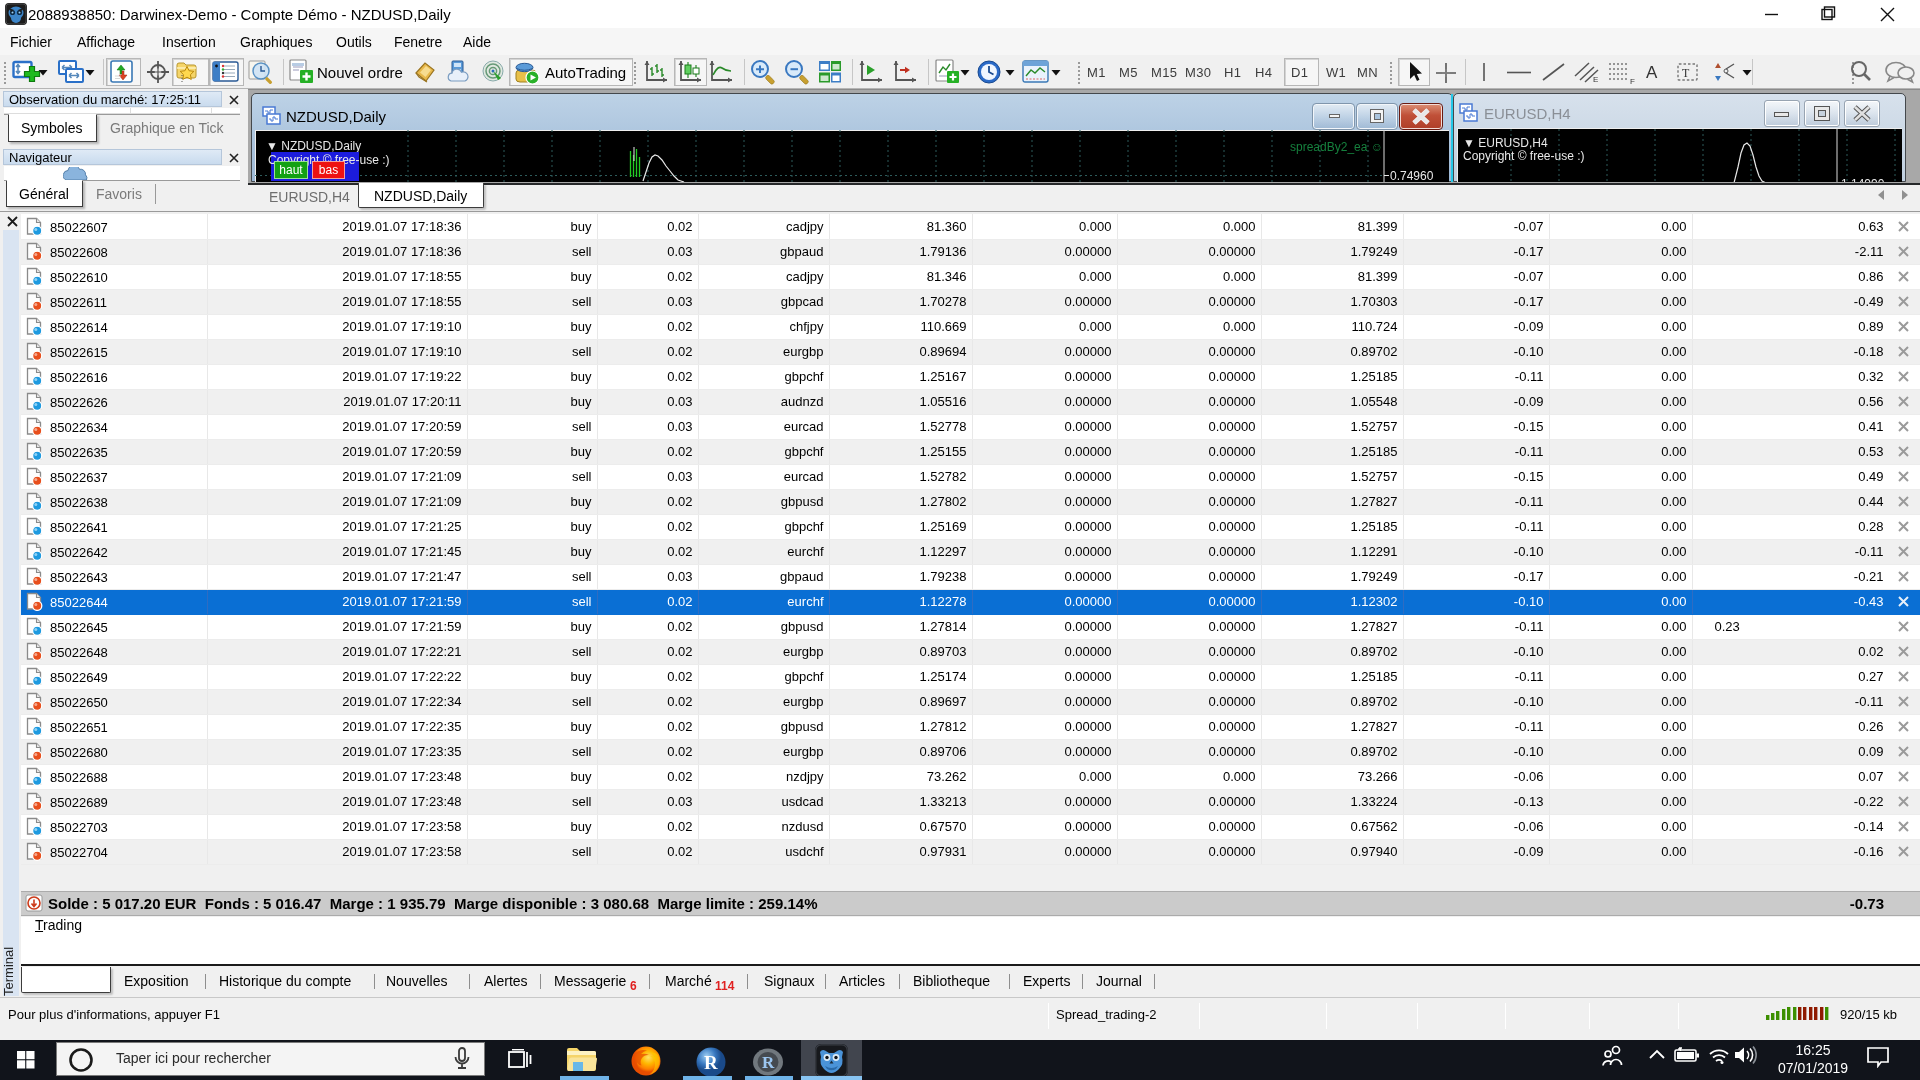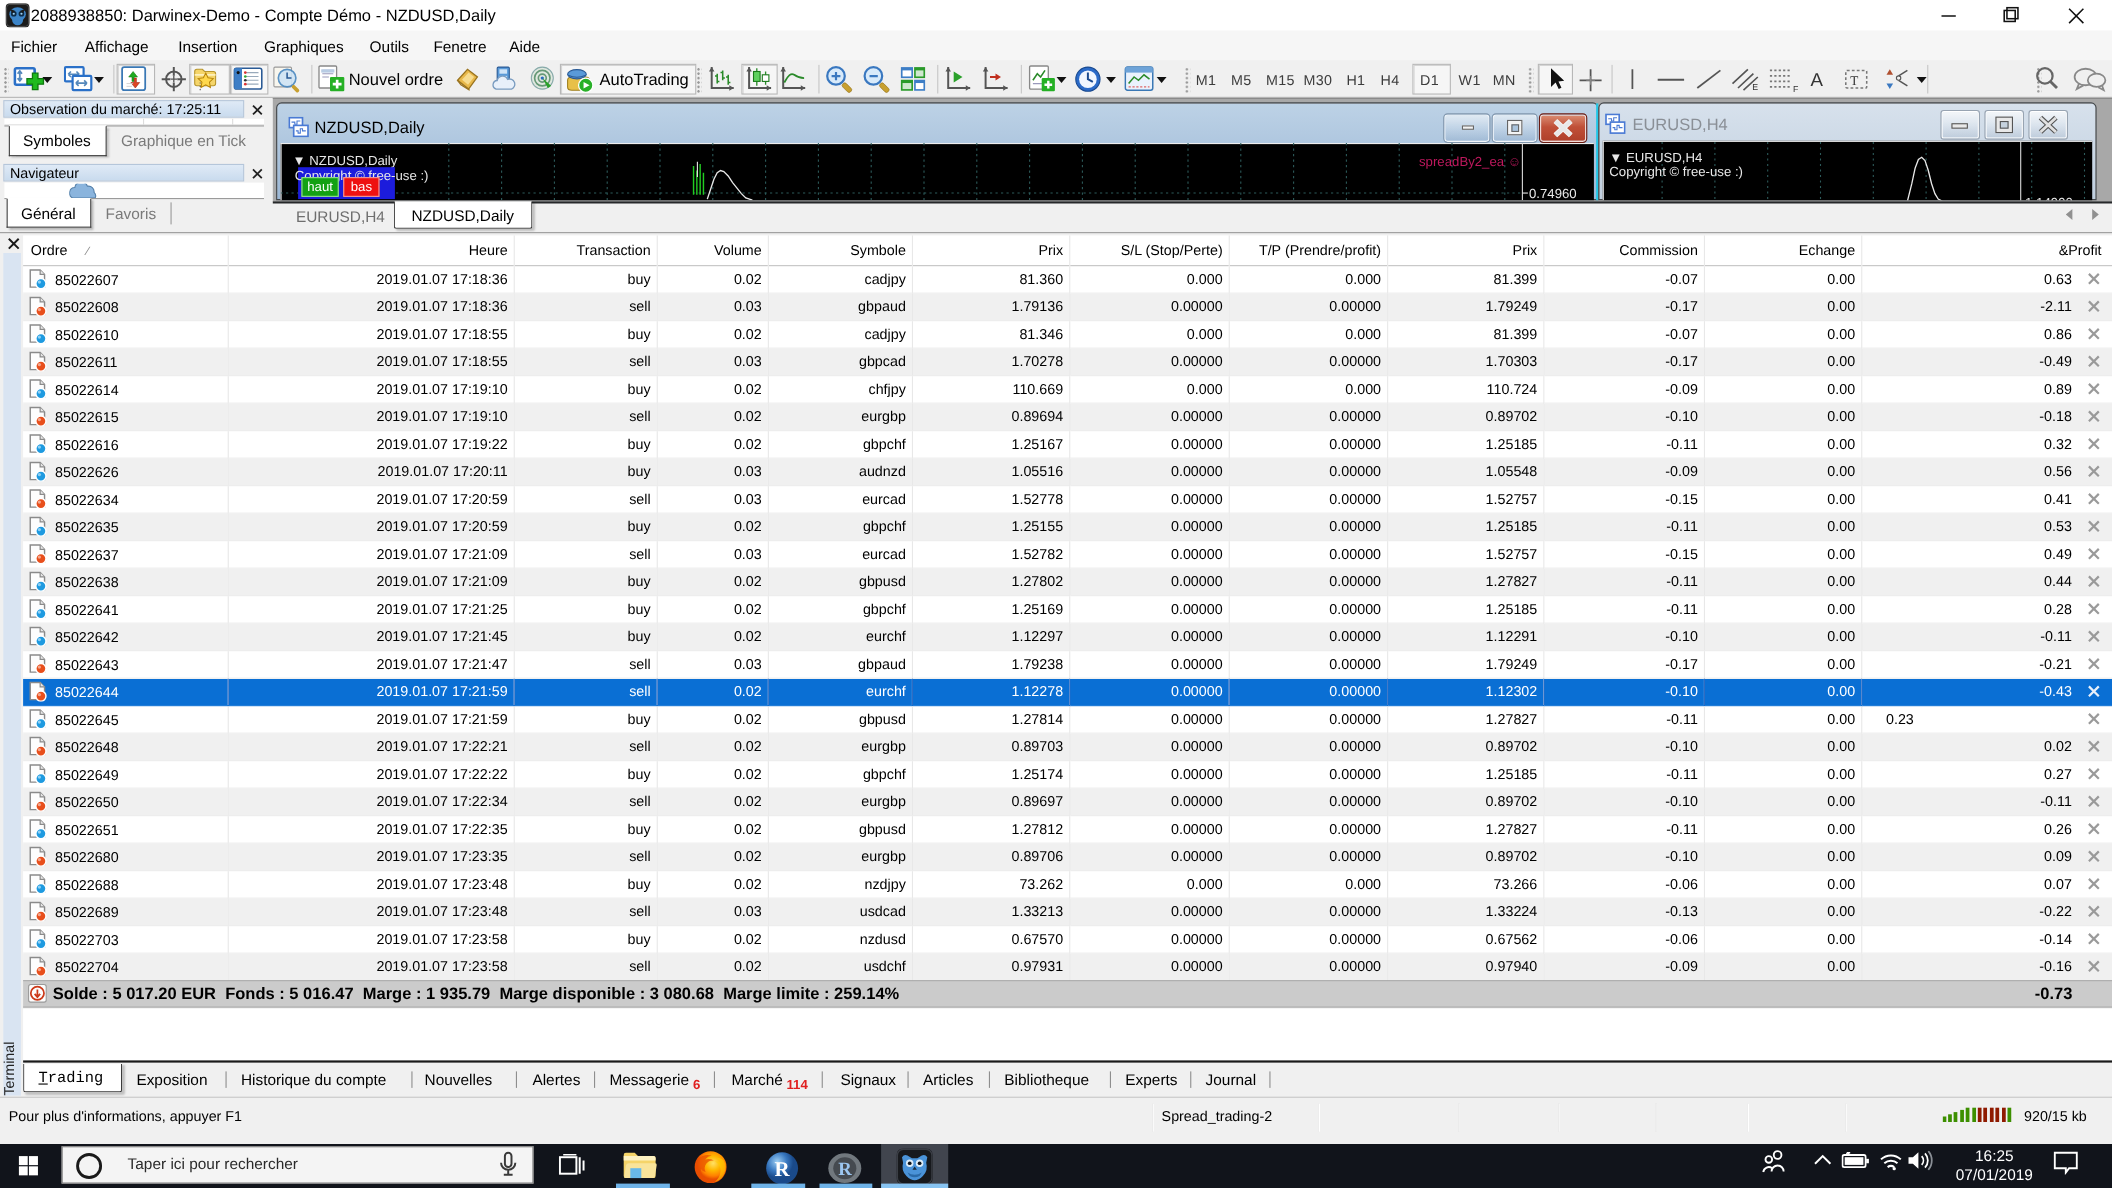--- a/index.html
+++ b/index.html
@@ -362,21 +362,21 @@
       <path d="M375.5 21 v26 M378.5 25 v22 M381.5 19 v28 M384.5 27 v20" stroke="#22cc22" stroke-width="1.3"></path>
       <path d="M379 17 v14" stroke="#e8e8e8" stroke-width="1"></path>
       <path d="M388 51 L391 42 L394 33 L397 27 L400 25 L403 26 L407 30 L411 36 L415 41 L419 46 L423 50 L429 52" fill="none" stroke="#e8e8e8" stroke-width="1.2"></path>
     </svg>
   </div>
 <div class="a" style="left:266px;top:139px;color:#e8e8e8;font-size:12px;">▼ NZDUSD,Daily</div>
 <div class="a" style="left:271px;top:152px;width:88px;height:29px;background:#1c1cdc;"></div>
 <div class="a" style="left:268px;top:153px;color:#e8e8e8;font-size:12px;">Copyright © free-use :)</div>
 <div class="hautbtn" style="left:274px;top:161px;width:34px;height:18px;background:#13a113;border:1px solid #9adf9a;">haut</div>
 <div class="hautbtn" style="left:312px;top:161px;width:33px;height:18px;background:#ee1111;border:1px solid #f0a0a0;">bas</div>
-<div class="a" style="left:1286px;top:140px;width:97px;text-align:right;color:#be185d;font-size:12px;">spreadBy2_ea ☺</div>
+<div class="a" style="left:1286px;top:140px;width:97px;text-align:right;color:#15803d;font-size:12px;">spreadBy2_ea ☺</div>
 <div class="a" style="left:1390px;top:169px;color:#e8e8e8;font-size:12px;">0.74960</div>
 <div class="a" style="left:1384px;top:175px;width:5px;height:1px;background:#e8e8e8;"></div>
 <div class="a" style="left:1453px;top:93px;width:453px;height:89px;background:linear-gradient(#d7e1ec,#c0cfdf);border:1px solid #44484c;border-radius:5px 5px 0 0;"></div>
 <svg class="a" style="left:1459px;top:103px;" width="19" height="19">
 <rect x="1" y="1" width="12" height="9" fill="#fff" stroke="#4a7ad4" stroke-width="1.5"></rect>
 <path d="M3 5 h3 v2 h2 v-3 h3" fill="none" stroke="#4a7ad4" stroke-width="1"></path>
 <rect x="5" y="8" width="13" height="10" fill="#fff" stroke="#4a7ad4" stroke-width="1.5"></rect>
 <path d="M7 13 h2 v2 h2 v-4 h2 v2 h3" fill="none" stroke="#4a7ad4" stroke-width="1"></path>
 </svg>
 <div class="a" style="left:1484px;top:105px;font-size:15px;color:#8a8f96;">EURUSD,H4</div>
@@ -431,34 +431,20 @@
       <col style="width:131px;">
       <col style="width:143px;">
       <col style="width:145px;">
       <col style="width:144px;">
       <col style="width:142px;">
       <col style="width:146px;">
       <col style="width:143px;">
       <col style="width:228px;">
     </colgroup>
     <tbody>
-      <tr style="height:27px;border-bottom:1px solid #c4c4c4;">
-        <td style="text-align:left;padding-left:7px;">Ordre <span style="color:#888;font-size:11px;margin-left:14px;">∕</span></td>
-        <td>Heure</td>
-        <td>Transaction</td>
-        <td>Volume</td>
-        <td>Symbole</td>
-        <td>Prix</td>
-        <td>S/L (Stop/Perte)</td>
-        <td>T/P (Prendre/profit)</td>
-        <td>Prix</td>
-        <td>Commission</td>
-        <td>Echange</td>
-        <td style="padding-right:9px;">&amp;Profit</td>
-      </tr>
       <tr class="wrow" style="">
         <td style="text-align:left;padding-left:4px;"><svg width="18" height="19" style="vertical-align:-4px;margin-right:7px;">
             <path d="M2.5 1.5 h9 l4 4 v11.5 h-13 Z" fill="#fdfdfd" stroke="#8a8a8a" stroke-width="1.3"></path>
             <path d="M11.5 1.5 v4 h4" fill="#e8e8e8" stroke="#8a8a8a" stroke-width="1.1"></path>
             <circle cx="12.2" cy="13.8" r="4.6" fill="#1e9ae0" stroke="#fff" stroke-width="1.3"></circle>
             <circle cx="10.8" cy="12.4" r="1.5" fill="#8ed0f4"></circle>
           </svg>85022607</td>
         <td>2019.01.07 17:18:36</td>
         <td>buy</td>
         <td>0.02</td>
@@ -1004,21 +990,21 @@
 <svg class="a" style="left:25px;top:894px;" width="18" height="19">
     <rect x="1" y="1" width="16" height="16" rx="2" fill="#fdfdfd" stroke="#9a9a9a"></rect>
     <circle cx="9" cy="9" r="6" fill="none" stroke="#cc3a1a" stroke-width="1.6"></circle>
     <path d="M9 5.5 V12 M6.5 9.5 L9 12.5 L11.5 9.5" fill="none" stroke="#cc3a1a" stroke-width="1.6"></path>
   </svg>
 <div class="a" style="left:48px;top:895px;font-size:15px;font-weight:bold;">Solde : 5 017.20 EUR&nbsp;&nbsp;Fonds : 5 016.47&nbsp;&nbsp;Marge : 1 935.79&nbsp;&nbsp;Marge disponible : 3 080.68&nbsp;&nbsp;Marge limite : 259.14%</div>
 <div class="a" style="left:1684px;top:895px;width:200px;text-align:right;font-size:15px;font-weight:bold;">-0.73</div>
 <div class="a" style="left:21px;top:917px;width:1899px;height:48px;background:#fff;"></div>
 <div class="a" style="left:21px;top:964px;width:1899px;height:2px;background:#1a1a1a;"></div>
 <div class="a" style="left:21px;top:967px;width:90px;height:26px;background:#fff;border:1px solid #3c3c3c;border-top:none;border-radius:0 0 2px 2px;box-shadow:2px 2px 2px rgba(0,0,0,0.2);"></div>
-<div class="a" style="left:35px;top:973px;font-size:14px;font-family:Liberation Mono, monospace;"><span style="text-decoration:underline;">T</span>rading</div>
+<div class="a" style="left:35px;top:917px;font-size:14px;"><span style="text-decoration:underline;">T</span>rading</div>
 <div class="btab" style="left:124px;">Exposition</div>
 <div class="btab" style="left:219px;">Historique du compte</div>
 <div class="btab" style="left:386px;">Nouvelles</div>
 <div class="btab" style="left:484px;">Alertes</div>
 <div class="btab" style="left:554px;">Messagerie</div>
 <div class="btab" style="left:665px;">Marché</div>
 <div class="btab" style="left:764px;">Signaux</div>
 <div class="btab" style="left:839px;">Articles</div>
 <div class="btab" style="left:913px;">Bibliotheque</div>
 <div class="btab" style="left:1023px;">Experts</div>

